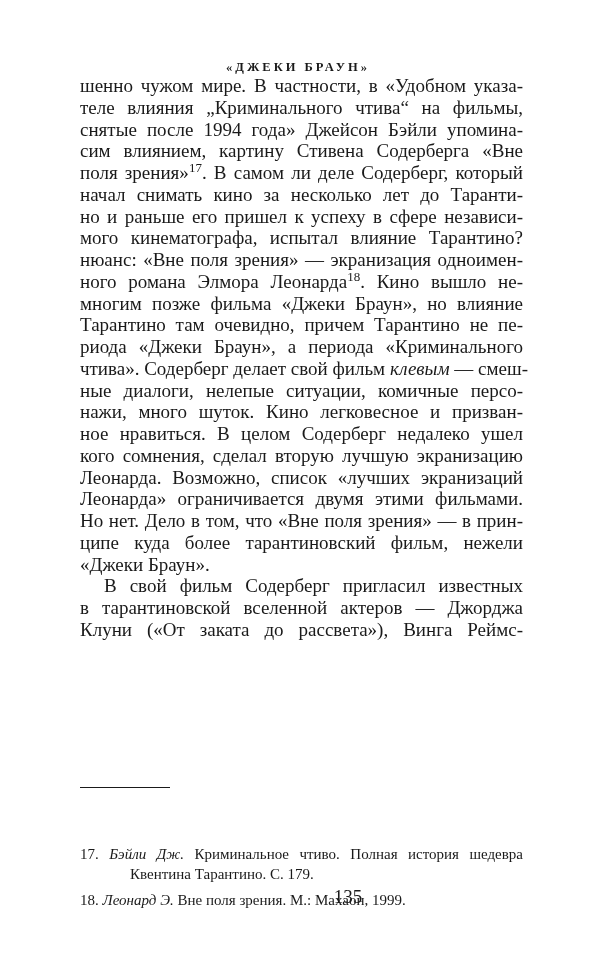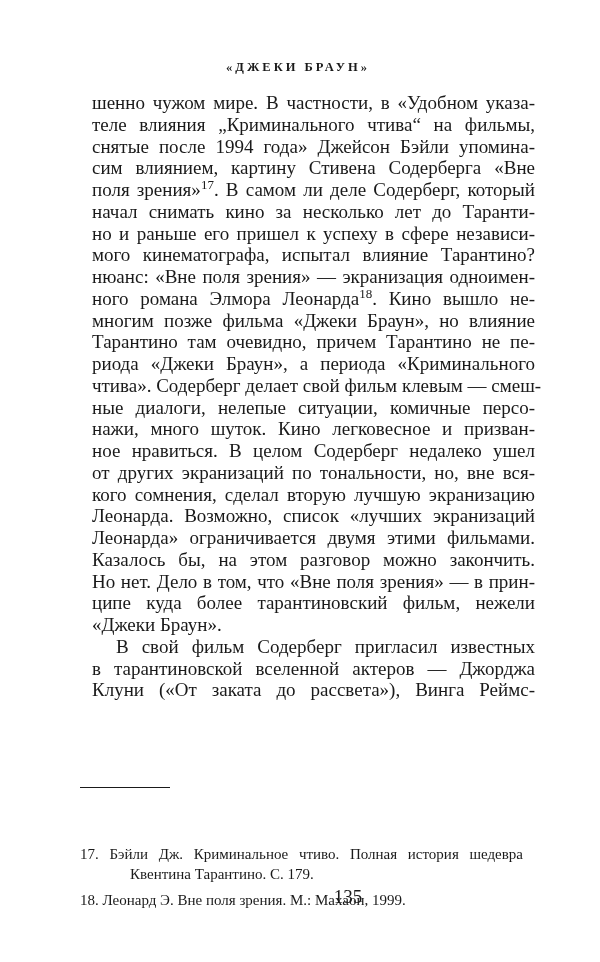--- a/index.html
+++ b/index.html
@@ -4,30 +4,29 @@
 <style>
   html, body { margin:0; padding:0; background:#ffffff; }
   body { width:600px; height:962px; position:relative; overflow:hidden; color:#1a1a1a; }
   .page { position:absolute; left:0; top:0; width:600px; height:962px; }
   .running-head {
     position:absolute; top:60px; left:0; width:596px; text-align:center;
     font-family:"Liberation Serif", serif; font-size:12.5px; letter-spacing:3px; font-weight:bold;
     color:#1a1a1a;
   }
   .body-text {
-    position:absolute; left:80px; top:92px; width:443px;
+    position:absolute; left:80px; top:75px; width:443px;
     font-family:"Liberation Serif", serif; font-size:19px; line-height:21.75px;
     color:#1a1a1a;
-    margin-left:12px;
   }
   .line { display:block; white-space:nowrap; text-align:justify; text-align-last:justify; height:21.75px; }
   .line.last { text-align-last:left; }
   .line.indent { padding-left:24px; }
   sup { font-size:13px; line-height:0; vertical-align:7px; }
-  .it { }
+  .it { font-style:italic; }
   .fn-rule { position:absolute; left:80px; top:787px; width:90px; height:1px; background:#1a1a1a; }
   .footnotes {
     position:absolute; left:80px; top:844px; width:443px;
     font-family:"Liberation Serif", serif; font-size:15px; line-height:20px; color:#1a1a1a;
   }
   .fn { display:block; }
   .fn-line { display:block; white-space:nowrap; }
   .fn-line.just { text-align:justify; text-align-last:justify; }
   .fn-cont { padding-left:50px; }
   .fn + .fn { margin-top:6px; }
@@ -54,25 +53,23 @@
     <span class="line">мого кинематографа, испытал влияние Тарантино?</span>
     <span class="line">нюанс: «Вне поля зрения» — экранизация одноимен-</span>
     <span class="line"><span>ного романа Элмора Леонарда</span><sup>18</sup><span>. Кино вышло не-</span></span>
     <span class="line">многим позже фильма «Джеки Браун», но влияние</span>
     <span class="line">Тарантино там очевидно, причем Тарантино не пе-</span>
     <span class="line">риода «Джеки Браун», а периода «Криминального</span>
     <span class="line"><span>чтива». Содерберг делает свой фильм </span><span class="it">клевым</span><span> — смеш-</span></span>
     <span class="line">ные диалоги, нелепые ситуации, комичные персо-</span>
     <span class="line">нажи, много шуток. Кино легковесное и призван-</span>
     <span class="line">ное нравиться. В целом Содерберг недалеко ушел</span>
-    <span class="line">от других экранизаций по тональности, но, вне вся-</span>
     <span class="line">кого сомнения, сделал вторую лучшую экранизацию</span>
     <span class="line">Леонарда. Возможно, список «лучших экранизаций</span>
     <span class="line">Леонарда» ограничивается двумя этими фильмами.</span>
-    <span class="line">Казалось бы, на этом разговор можно закончить.</span>
     <span class="line">Но нет. Дело в том, что «Вне поля зрения» — в прин-</span>
     <span class="line">ципе куда более тарантиновский фильм, нежели</span>
     <span class="line last">«Джеки Браун».</span>
     <span class="line indent">В свой фильм Содерберг пригласил известных</span>
     <span class="line">в тарантиновской вселенной актеров — Джорджа</span>
     <span class="line">Клуни («От заката до рассвета»), Винга Реймс-</span>
   </div>
 
   <div class="fn-rule"></div>
 

